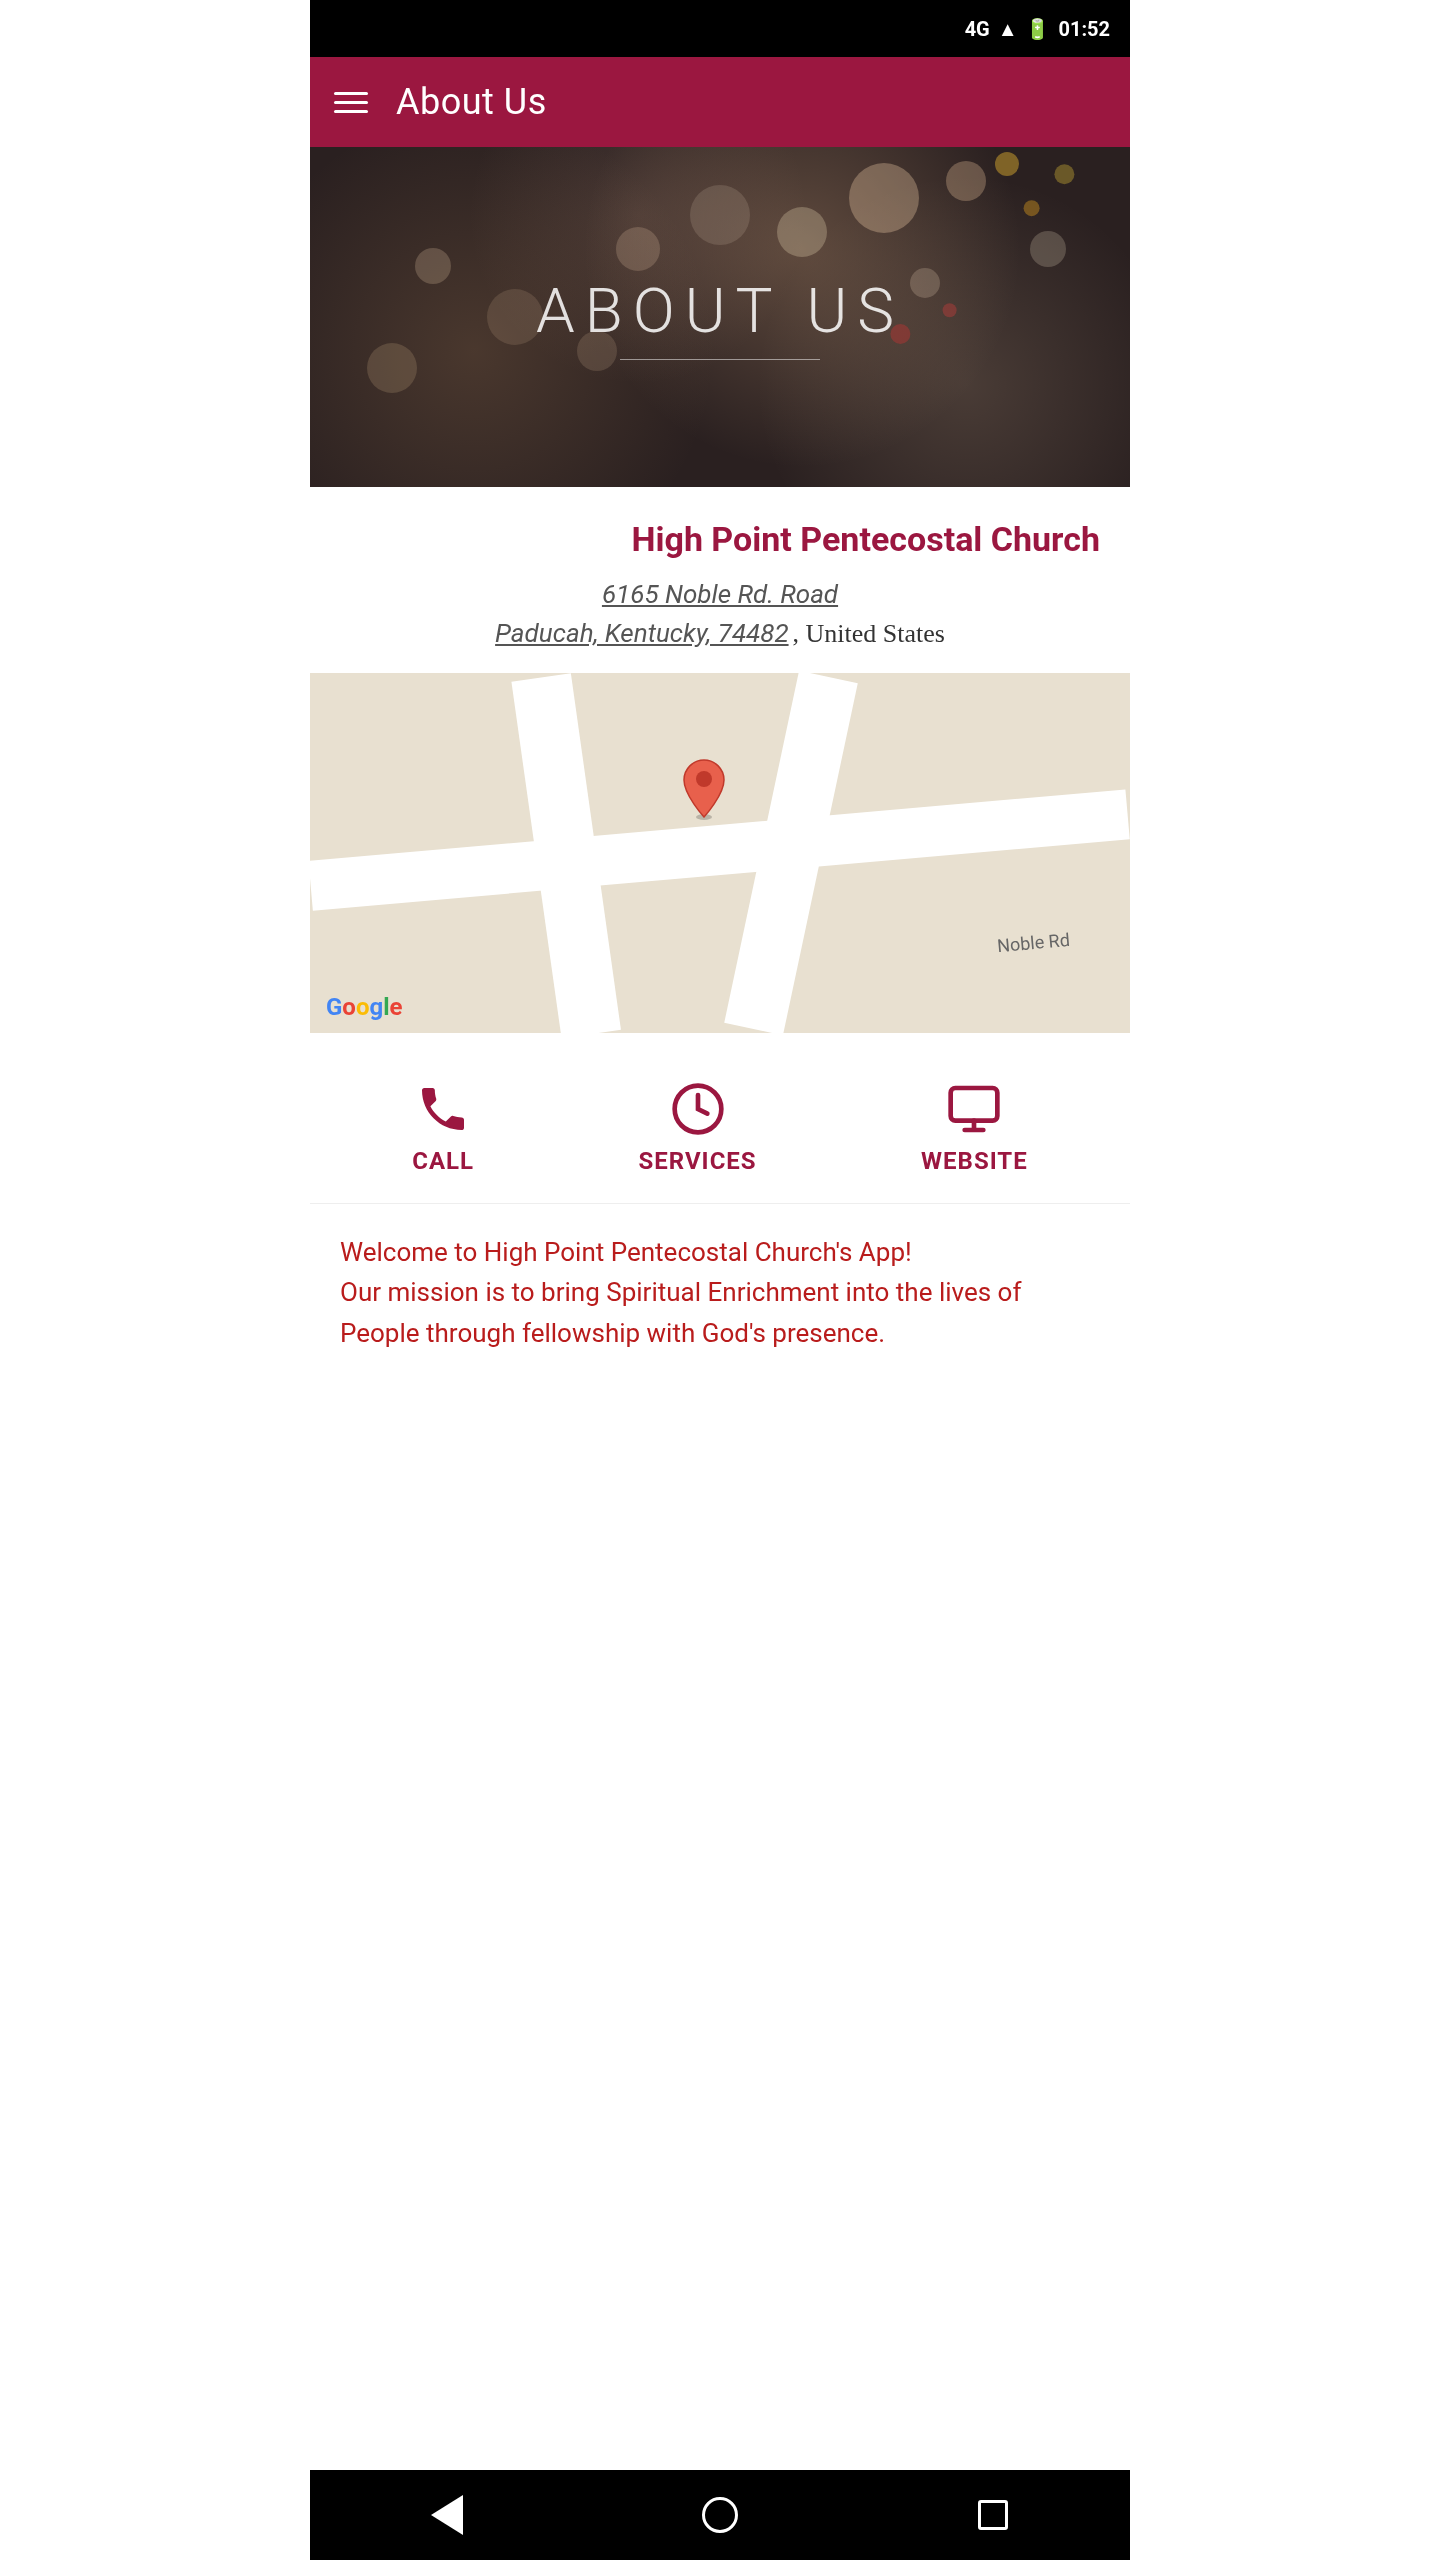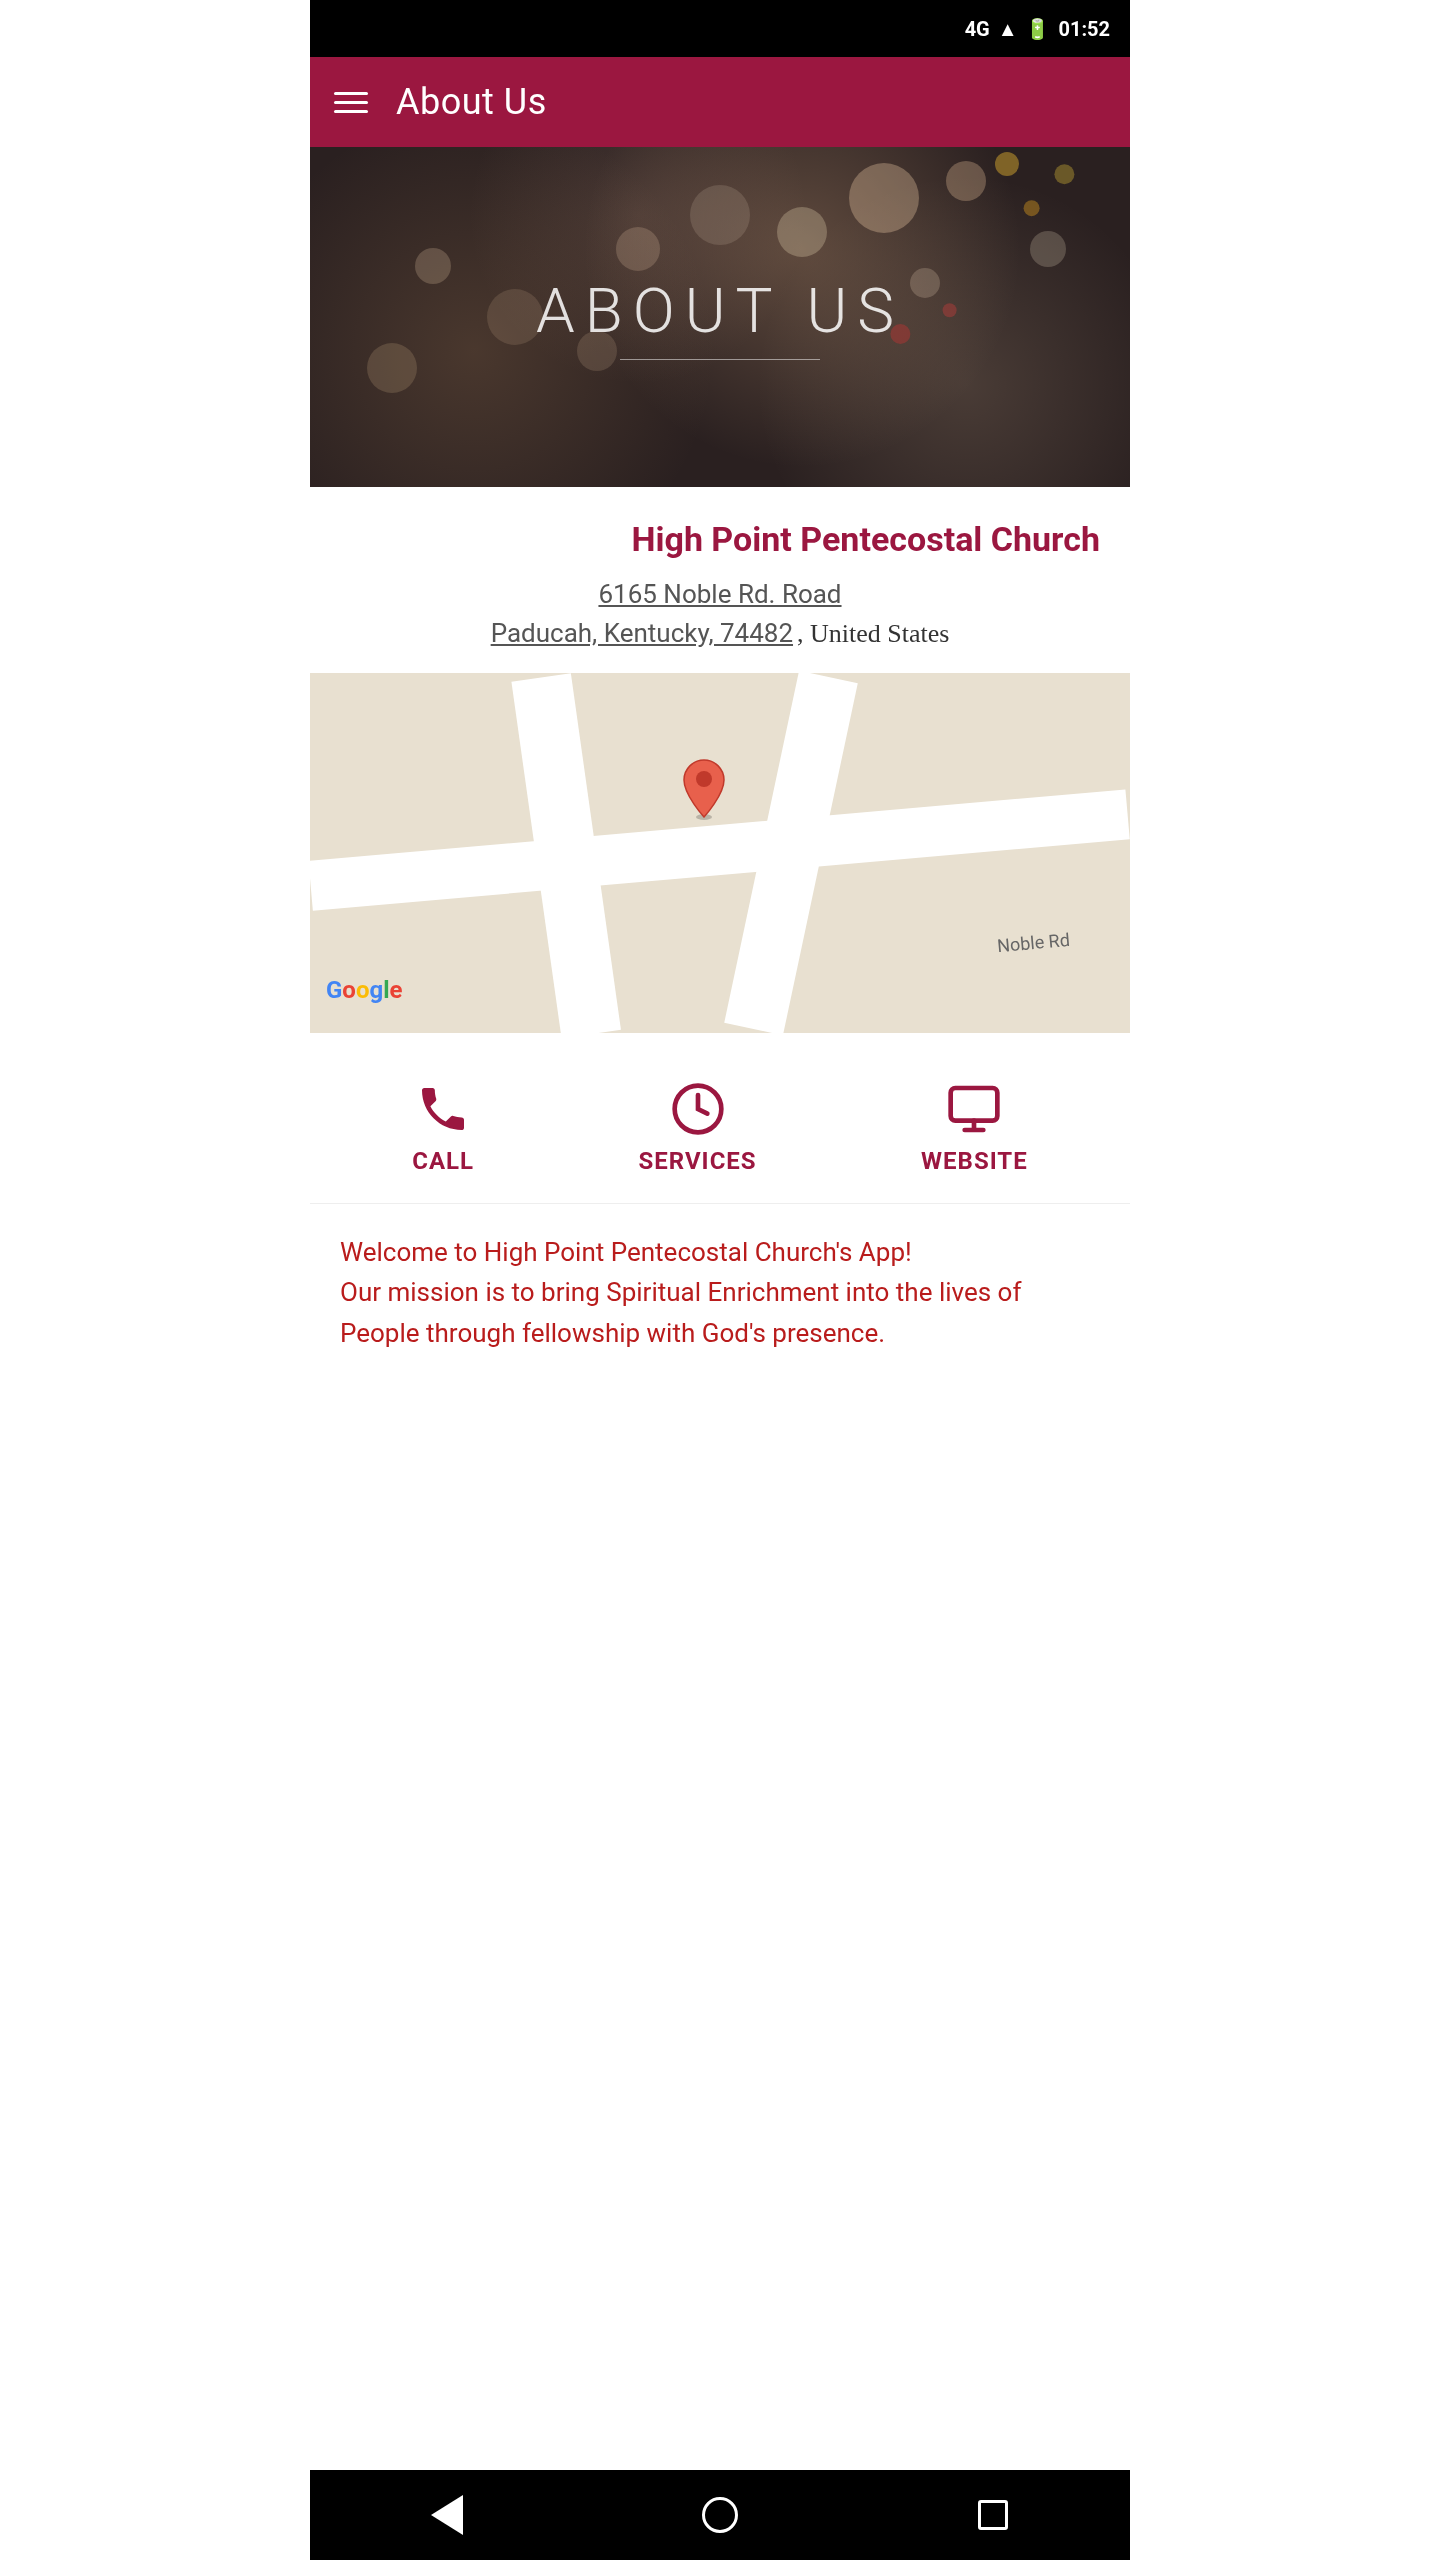--- a/index.html
+++ b/index.html
@@ -124,20 +124,21 @@
       font-weight: bold;
       margin-bottom: 16px;
       text-align: right;
     }
 
     .church-address {
       color: #555;
       font-size: 26px;
       line-height: 1.5;
       text-decoration: underline;
+      font-style: italic;
     }
 
     .church-address-country {
       color: #333;
       font-size: 26px;
       text-decoration: none;
       font-family: Liberation Serif, serif;
     }
 
     
@@ -192,21 +193,21 @@
     .map-pin {
       position: absolute;
       top: 42%;
       left: 48%;
       transform: translate(-50%, -100%);
       z-index: 5;
     }
 
     .google-logo {
       position: absolute;
-      bottom: 29px;
+      bottom: 12px;
       left: 16px;
       font-size: 24px;
       font-weight: bold;
     }
 
     .google-g { color: #4285F4; }
     .google-o1 { color: #EA4335; }
     .google-o2 { color: #FBBC05; }
     .google-g2 { color: #4285F4; }
     .google-l { color: #34A853; }

